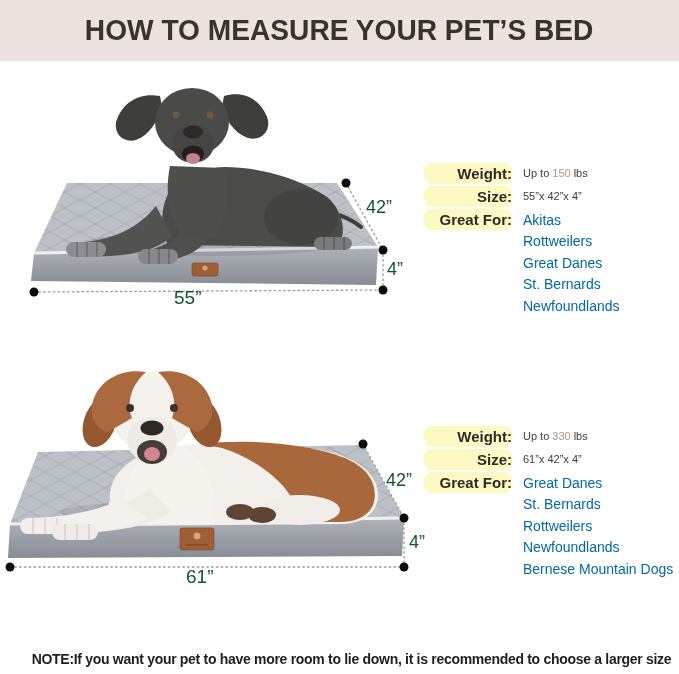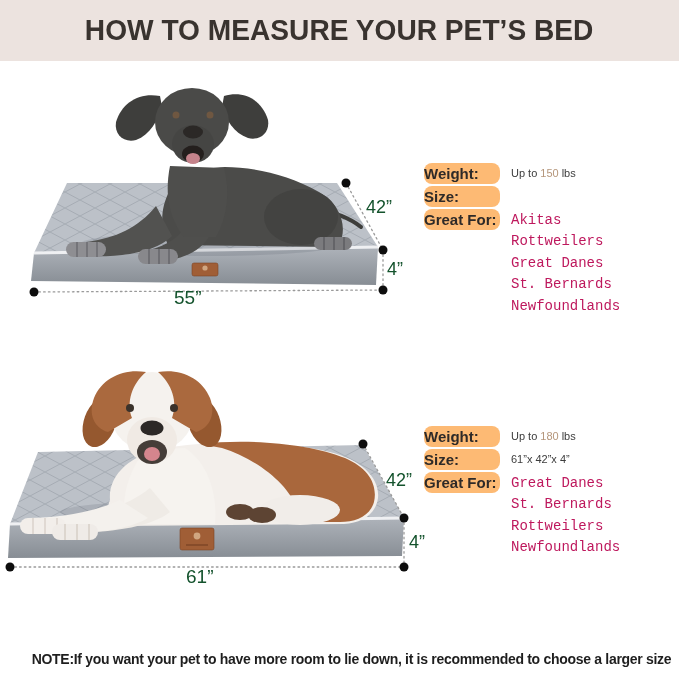--- a/index.html
+++ b/index.html
@@ -17,28 +17,28 @@
   }
   .bed-svg{position:absolute;display:block;}
   .svg1{left:20px;top:80px;}
   .svg2{left:0px;top:360px;}
   .meas-label{
     position:absolute;font-size:18px;color:#14532d;white-space:nowrap;
   }
   .specs{position:absolute;width:250px;}
   .spec-row{display:flex;align-items:flex-start;margin-bottom:2px;}
   .chip{
-    flex:0 0 auto;width:76px;box-sizing:border-box;height:21px;line-height:21px;
-    background:#fdba74;border-radius:8px;text-align:left;
+    flex:0 0 auto;width:88px;box-sizing:border-box;height:21px;line-height:21px;
+    background:#fef9c3;border-radius:8px;text-align:right;
     font-size:15px;font-weight:700;color:#2e2a28;
   }
   .value{margin-left:11px;font-size:11px;line-height:21px;color:#3c3c3c;white-space:nowrap;}
   .weight-num{color:#b5967b;padding:0 3px;}
   .gf-list{margin-left:11px;padding-top:1px;}
-  .gf-item{font-size:14px;line-height:21.4px;color:#be185d;white-space:nowrap;font-family:Liberation Mono, monospace;}
+  .gf-item{font-size:14px;line-height:21.4px;color:#0369a1;white-space:nowrap;}
   .note{
     position:absolute;left:12px;top:651px;width:679px;text-align:center;
     font-size:14px;font-weight:600;letter-spacing:-0.3px;color:#1e1e1e;white-space:nowrap;
   }
 </style>
 </head>
 <body>
 
 <div class="page">
 
@@ -109,20 +109,21 @@
   <div class="meas-label" style="left:387px;top:259px">4”</div>
   <div class="meas-label" style="left:174px;top:287px;font-size:19px">55”</div>
 
   <div class="specs" style="left:424px;top:163px">
     <div class="spec-row">
       <span class="chip">Weight:</span>
       <span class="value"><span>Up to</span><span class="weight-num">150</span><span>lbs</span></span>
     </div>
     <div class="spec-row">
       <span class="chip">Size:</span>
+      <span class="value">55”x 42”x 4”</span>
     </div>
     <div class="spec-row">
       <span class="chip">Great For:</span>
       <div class="gf-list">
         <div class="gf-item">Akitas</div>
         <div class="gf-item">Rottweilers</div>
         <div class="gf-item">Great Danes</div>
         <div class="gf-item">St. Bernards</div>
         <div class="gf-item">Newfoundlands</div>
       </div>
@@ -191,32 +192,33 @@
     </g>
   </svg>
 
   <div class="meas-label" style="left:386px;top:470px">42”</div>
   <div class="meas-label" style="left:409px;top:532px">4”</div>
   <div class="meas-label" style="left:186px;top:566px;font-size:19px">61”</div>
 
   <div class="specs" style="left:424px;top:426px">
     <div class="spec-row">
       <span class="chip">Weight:</span>
-      <span class="value"><span>Up to</span><span class="weight-num">180</span><span>lbs</span></span>
+      <span class="value"><span>Up to</span><span class="weight-num">330</span><span>lbs</span></span>
     </div>
     <div class="spec-row">
       <span class="chip">Size:</span>
       <span class="value">61”x 42”x 4”</span>
     </div>
     <div class="spec-row">
       <span class="chip">Great For:</span>
       <div class="gf-list">
         <div class="gf-item">Great Danes</div>
         <div class="gf-item">St. Bernards</div>
         <div class="gf-item">Rottweilers</div>
         <div class="gf-item">Newfoundlands</div>
+        <div class="gf-item">Bernese Mountain Dogs</div>
       </div>
     </div>
   </div>
 
   <div class="note">NOTE:If you want your pet to have more room to lie down, it is recommended to choose a larger size</div>
 
 </div>
 
 </body></html>

